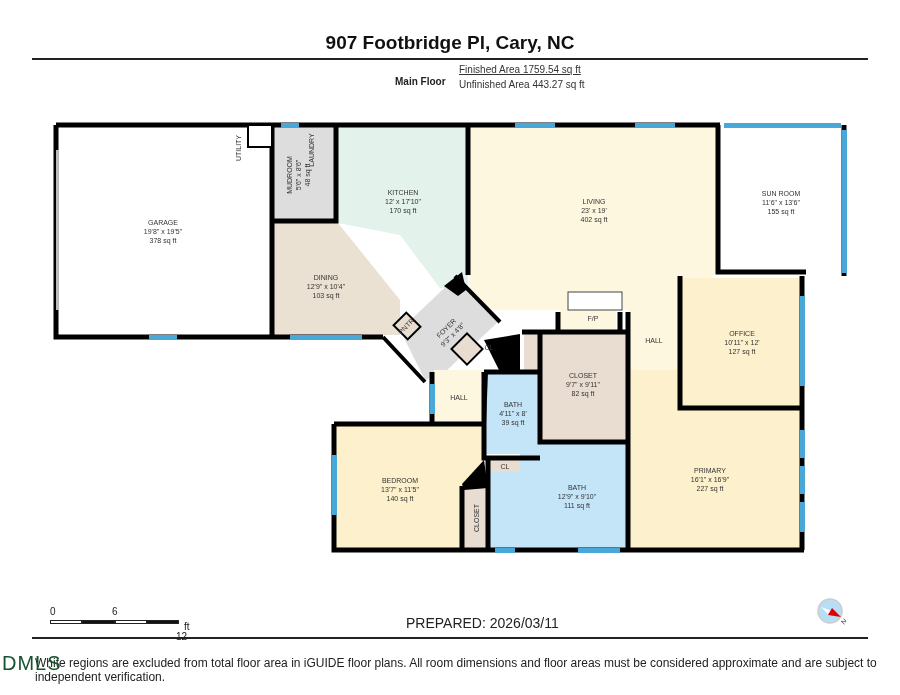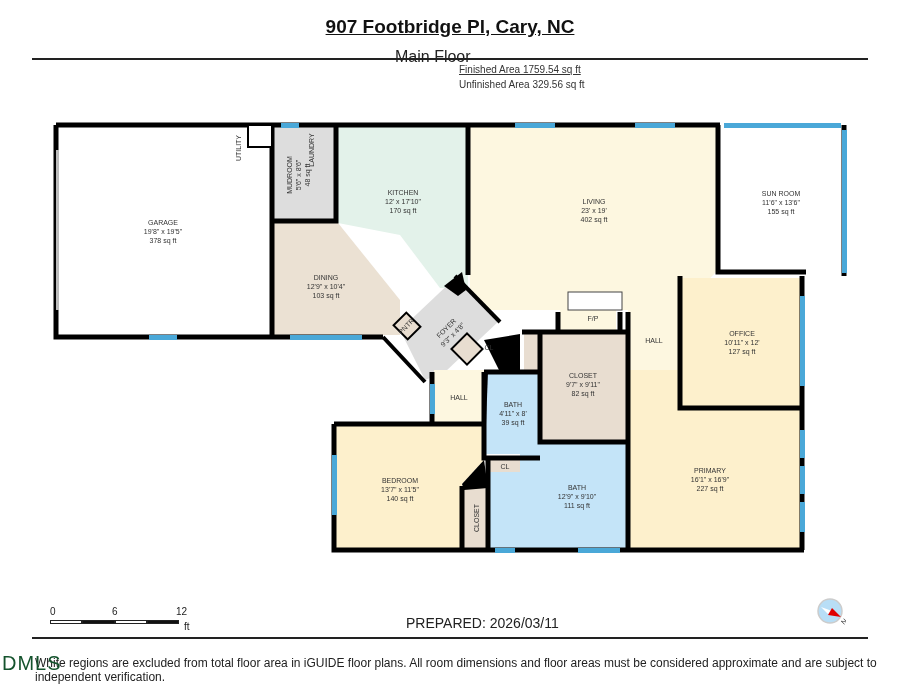--- a/index.html
+++ b/index.html
@@ -1,38 +1,38 @@
 <!DOCTYPE html>
 <html><head>
 <meta charset="utf-8">
 <style>
   html, body { margin:0; padding:0; background:#ffffff; }
   body { width:900px; height:695px; position:relative; overflow:hidden; font-family:"Liberation Sans", sans-serif; color:#222; }
-  .title { position:absolute; left:0; width:900px; top:16px; text-align:center; font-size:19px; font-weight:bold; color:#111;text-decoration:underline; }
+  .title { position:absolute; left:0; width:900px; top:32px; text-align:center; font-size:19px; font-weight:bold; color:#111; }
   .rule { position:absolute; left:32px; width:836px; height:2px; background:#222; }
-  .floor-name { position:absolute; left:395px; top:48px; font-size:16px; font-weight:normal; }
+  .floor-name { position:absolute; left:395px; top:76px; font-size:10px; font-weight:bold; }
   .area-line { position:absolute; left:459px; font-size:10px; color:#333; }
   svg.plan { position:absolute; left:0; top:0; }
   .rlabel { font-family:"Liberation Sans", sans-serif; font-size:7px; fill:#333; text-anchor:middle; }
   .scale { position:absolute; left:50px; top:606px; width:150px; height:30px; }
   .scale .tick { position:absolute; top:0; font-size:10px; }
   .scale .bar { position:absolute; top:14px; height:4px; border:1px solid #222; box-sizing:border-box; }
   .prepared { position:absolute; left:406px; top:615px; font-size:14px; color:#222; }
   .compass { position:absolute; left:816px; top:597px; width:30px; height:30px; }
   .disclaimer { position:absolute; left:35px; top:656px; font-size:12px; color:#222; }
   .mls { position:absolute; left:2px; top:652px; font-size:20px; color:#14532d; letter-spacing:1px; font-weight:400; }
 </style>
 </head>
 <body>
 
 <div class="title">907 Footbridge Pl, Cary, NC</div>
 <div class="rule" style="top:58px;"></div>
 <div class="floor-name">Main Floor</div>
 <div class="area-line" style="top:64px;text-decoration:underline;">Finished Area 1759.54 sq ft</div>
-<div class="area-line" style="top:79px;">Unfinished Area 329.56 sq ft</div>
+<div class="area-line" style="top:79px;">Unfinished Area 443.27 sq ft</div>
 
 <svg class="plan" width="900" height="600" viewBox="0 0 900 600">
 
   <rect x="58" y="127" width="214" height="208" fill="#ffffff"></rect>
   <rect x="274" y="127" width="62" height="92" fill="#dddddd"></rect>
   <polygon points="338,127 468,127 468,288 440,288 400,235 338,223" fill="#e3f2ea"></polygon>
   <polygon points="274,223 338,223 400,300 400,335 274,335" fill="#ebe1d3"></polygon>
   <polygon points="470,127 716,127 716,272 680,310 470,310 470,290" fill="#fdf7e0"></polygon>
   <rect x="718" y="127" width="124" height="145" fill="#ffffff"></rect>
   <polygon points="400,330 455,278 500,320 445,372 425,380" fill="#dddddd"></polygon>
@@ -172,21 +172,21 @@
     <text class="rlabel" x="710" y="482">16'1" x 16'9"</text>
     <text class="rlabel" x="710" y="491">227 sq ft</text>
   </g>
 </svg>
 
 <div class="rule" style="top:637px;"></div>
 
 <div class="scale">
   <span class="tick" style="left:0;">0</span>
   <span class="tick" style="left:62px;">6</span>
-  <span class="tick" style="left:126px;">12</span>
+  <span class="tick" style="left:126px;margin-top:25px;">12</span>
   <div class="bar" style="left:0; width:32px; background:#fff;"></div>
   <div class="bar" style="left:32px; width:33px; background:#111;"></div>
   <div class="bar" style="left:65px; width:32px; background:#fff;"></div>
   <div class="bar" style="left:97px; width:32px; background:#111;"></div>
   <span class="tick" style="left:134px; top:15px;">ft</span>
 </div>
 
 <div class="prepared">PREPARED: 2026/03/11</div>
 
 <svg class="compass" viewBox="0 0 30 30">

